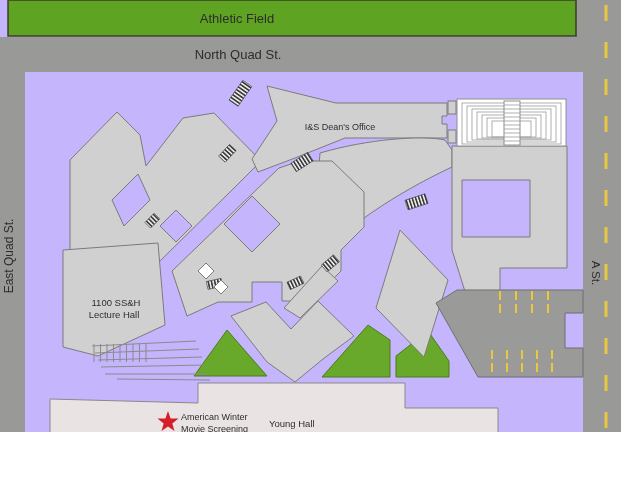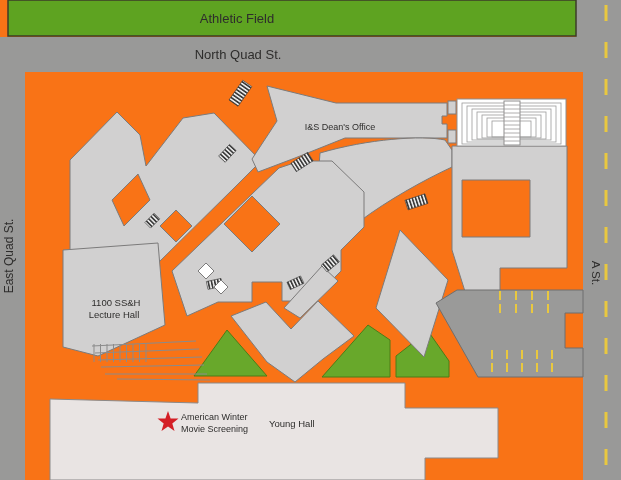--- a/index.html
+++ b/index.html
@@ -1,16 +1,16 @@
 <!DOCTYPE html>
 <html><head>
 <meta charset="utf-8">
 <style>
   html,body{margin:0;padding:0;background:#ffffff;}
-  .stage{position:relative;width:621px;height:480px;background:#f97316;overflow:hidden;
+  .stage{position:relative;width:621px;height:432px;background:#c4b5fd;overflow:hidden;
          font-family:"Liberation Sans", sans-serif;}
   svg{display:block;}
   .b{fill:#d1d0d0;stroke:#7c7b7b;stroke-width:1;}
   .bthin{fill:none;stroke:#9c9b9b;stroke-width:0.8;}
   .whitebox{fill:#ffffff;stroke:#8f8e8e;stroke-width:1;}
   .stairline{stroke:#8b8b8b;stroke-width:1;}
   .hatch{fill:url(#stairPat);stroke:#3b3b3b;stroke-width:0.6;}
   .lbl{fill:#2e2d2c;}
   .lawn{stroke:#4c7d17;stroke-width:1;}
   .mini{fill:#ffffff;stroke:#7c7b7b;stroke-width:1;}

